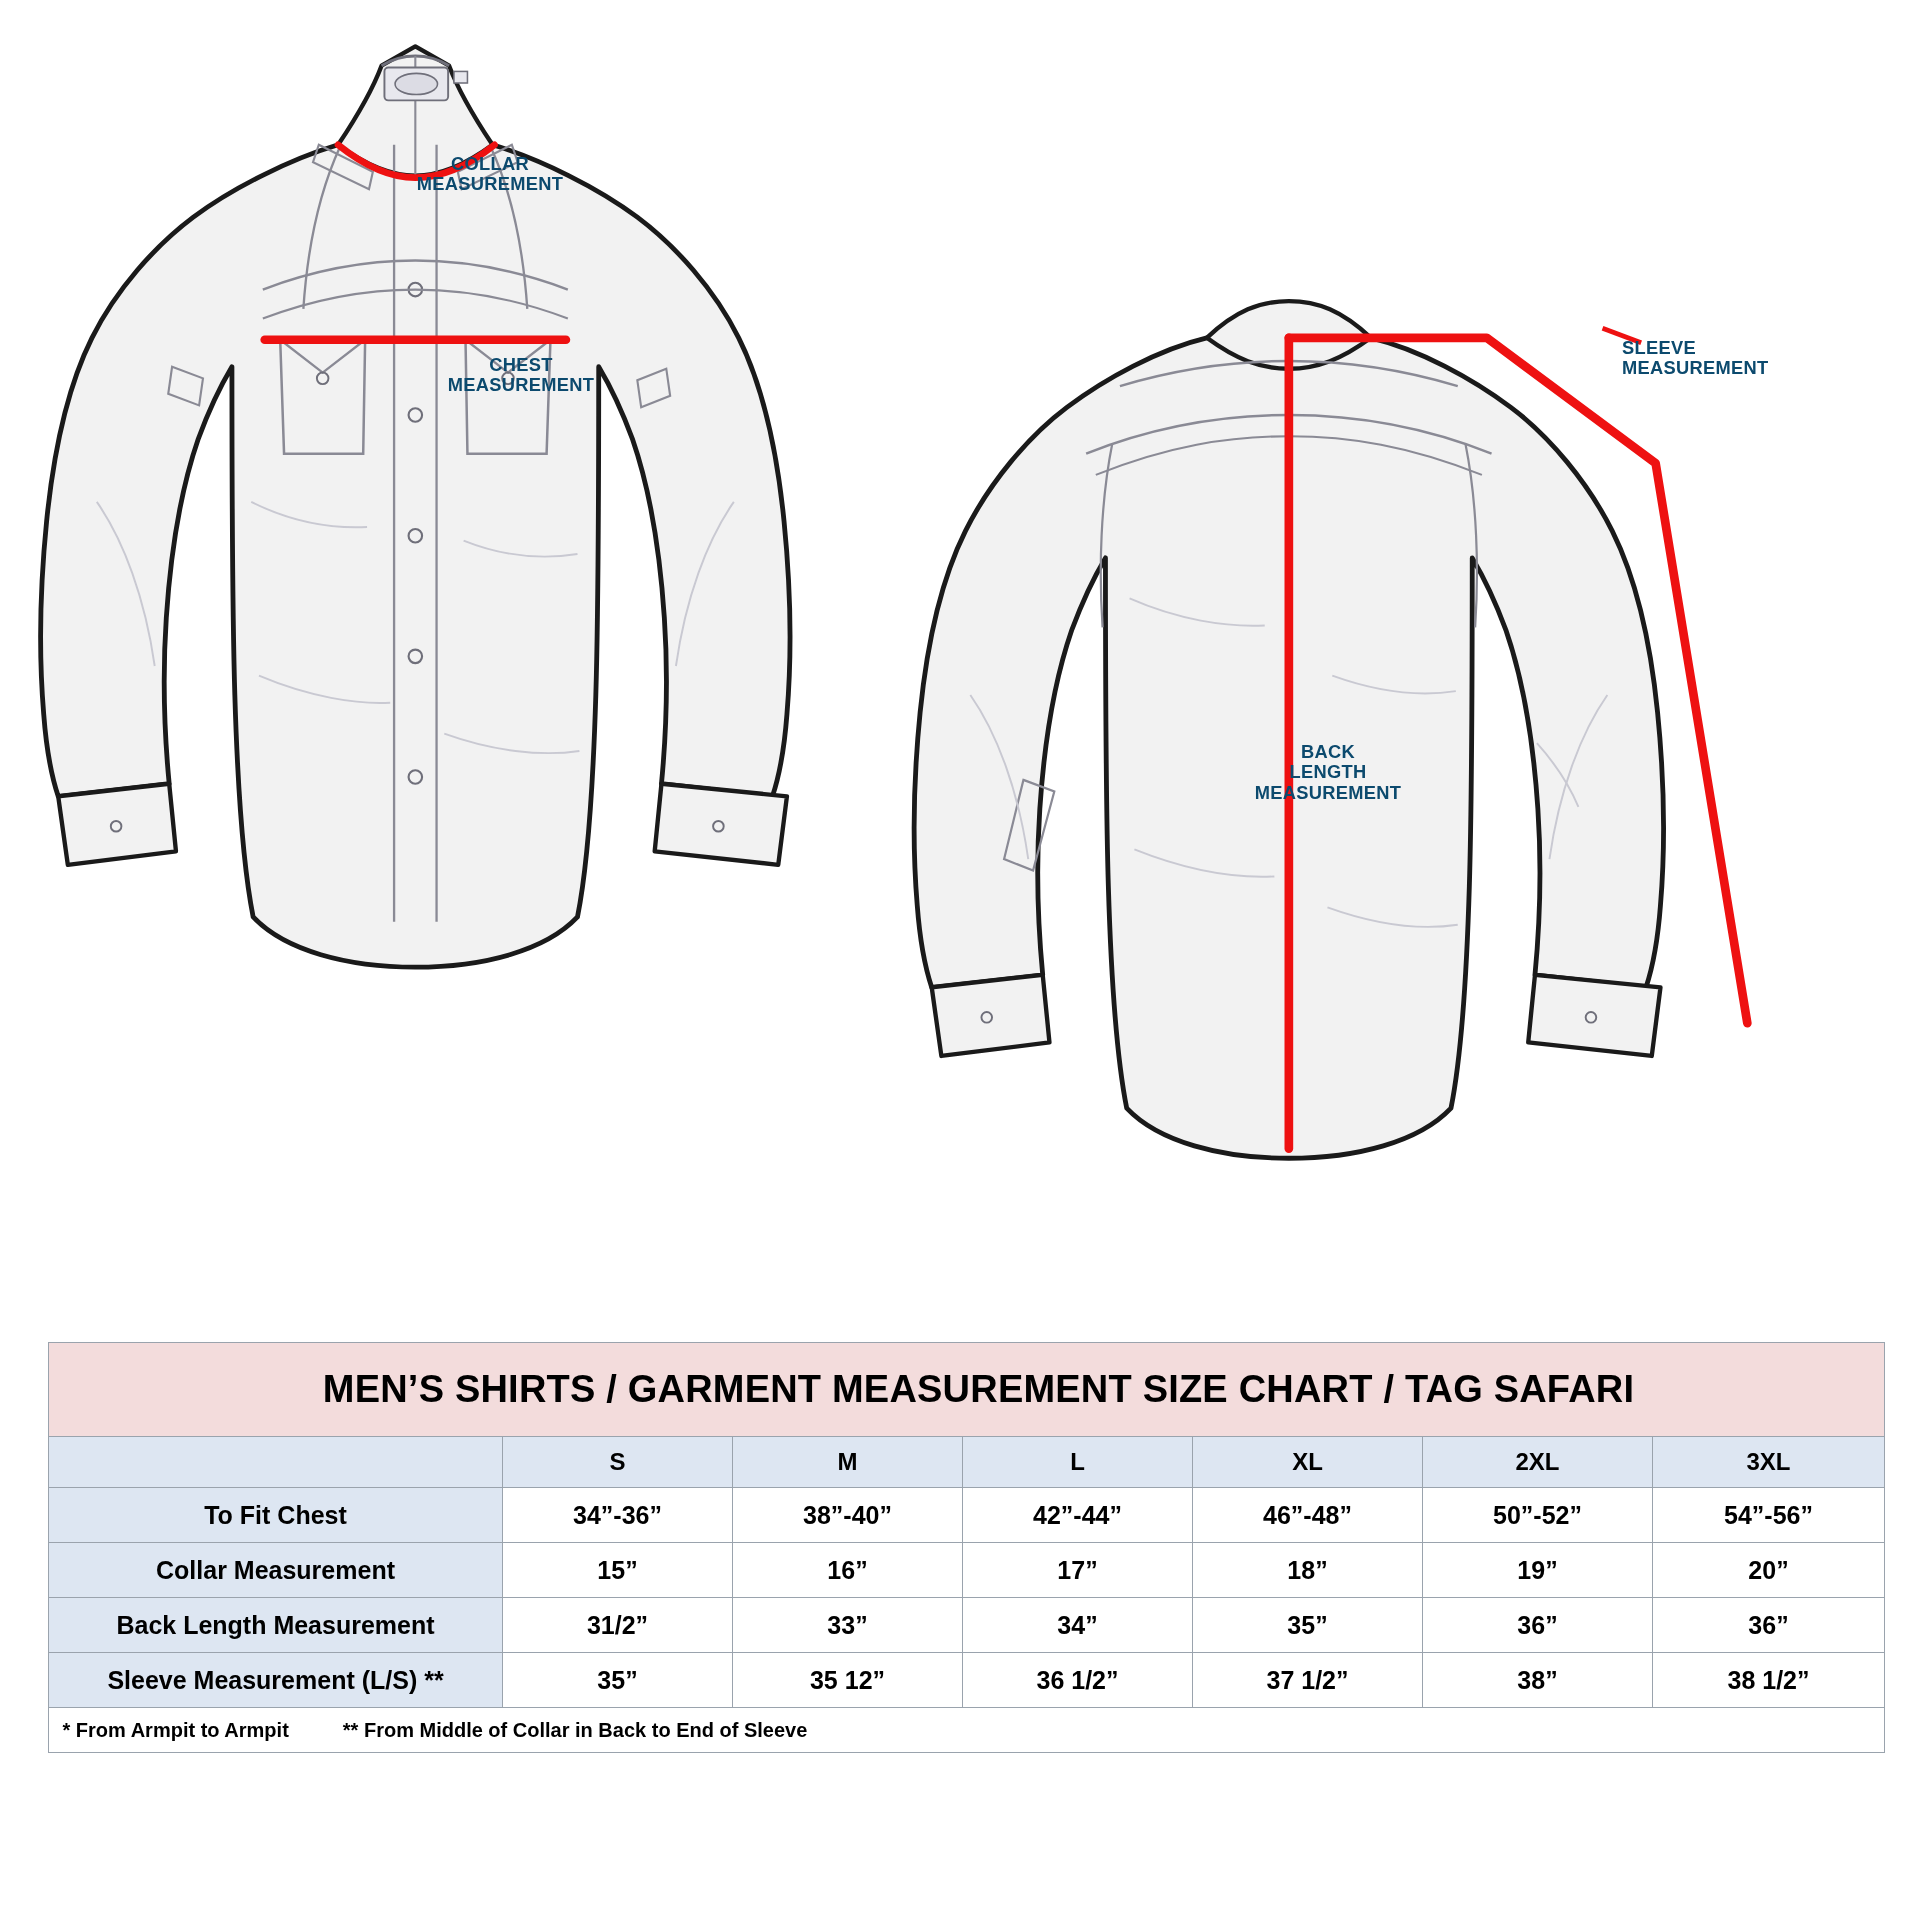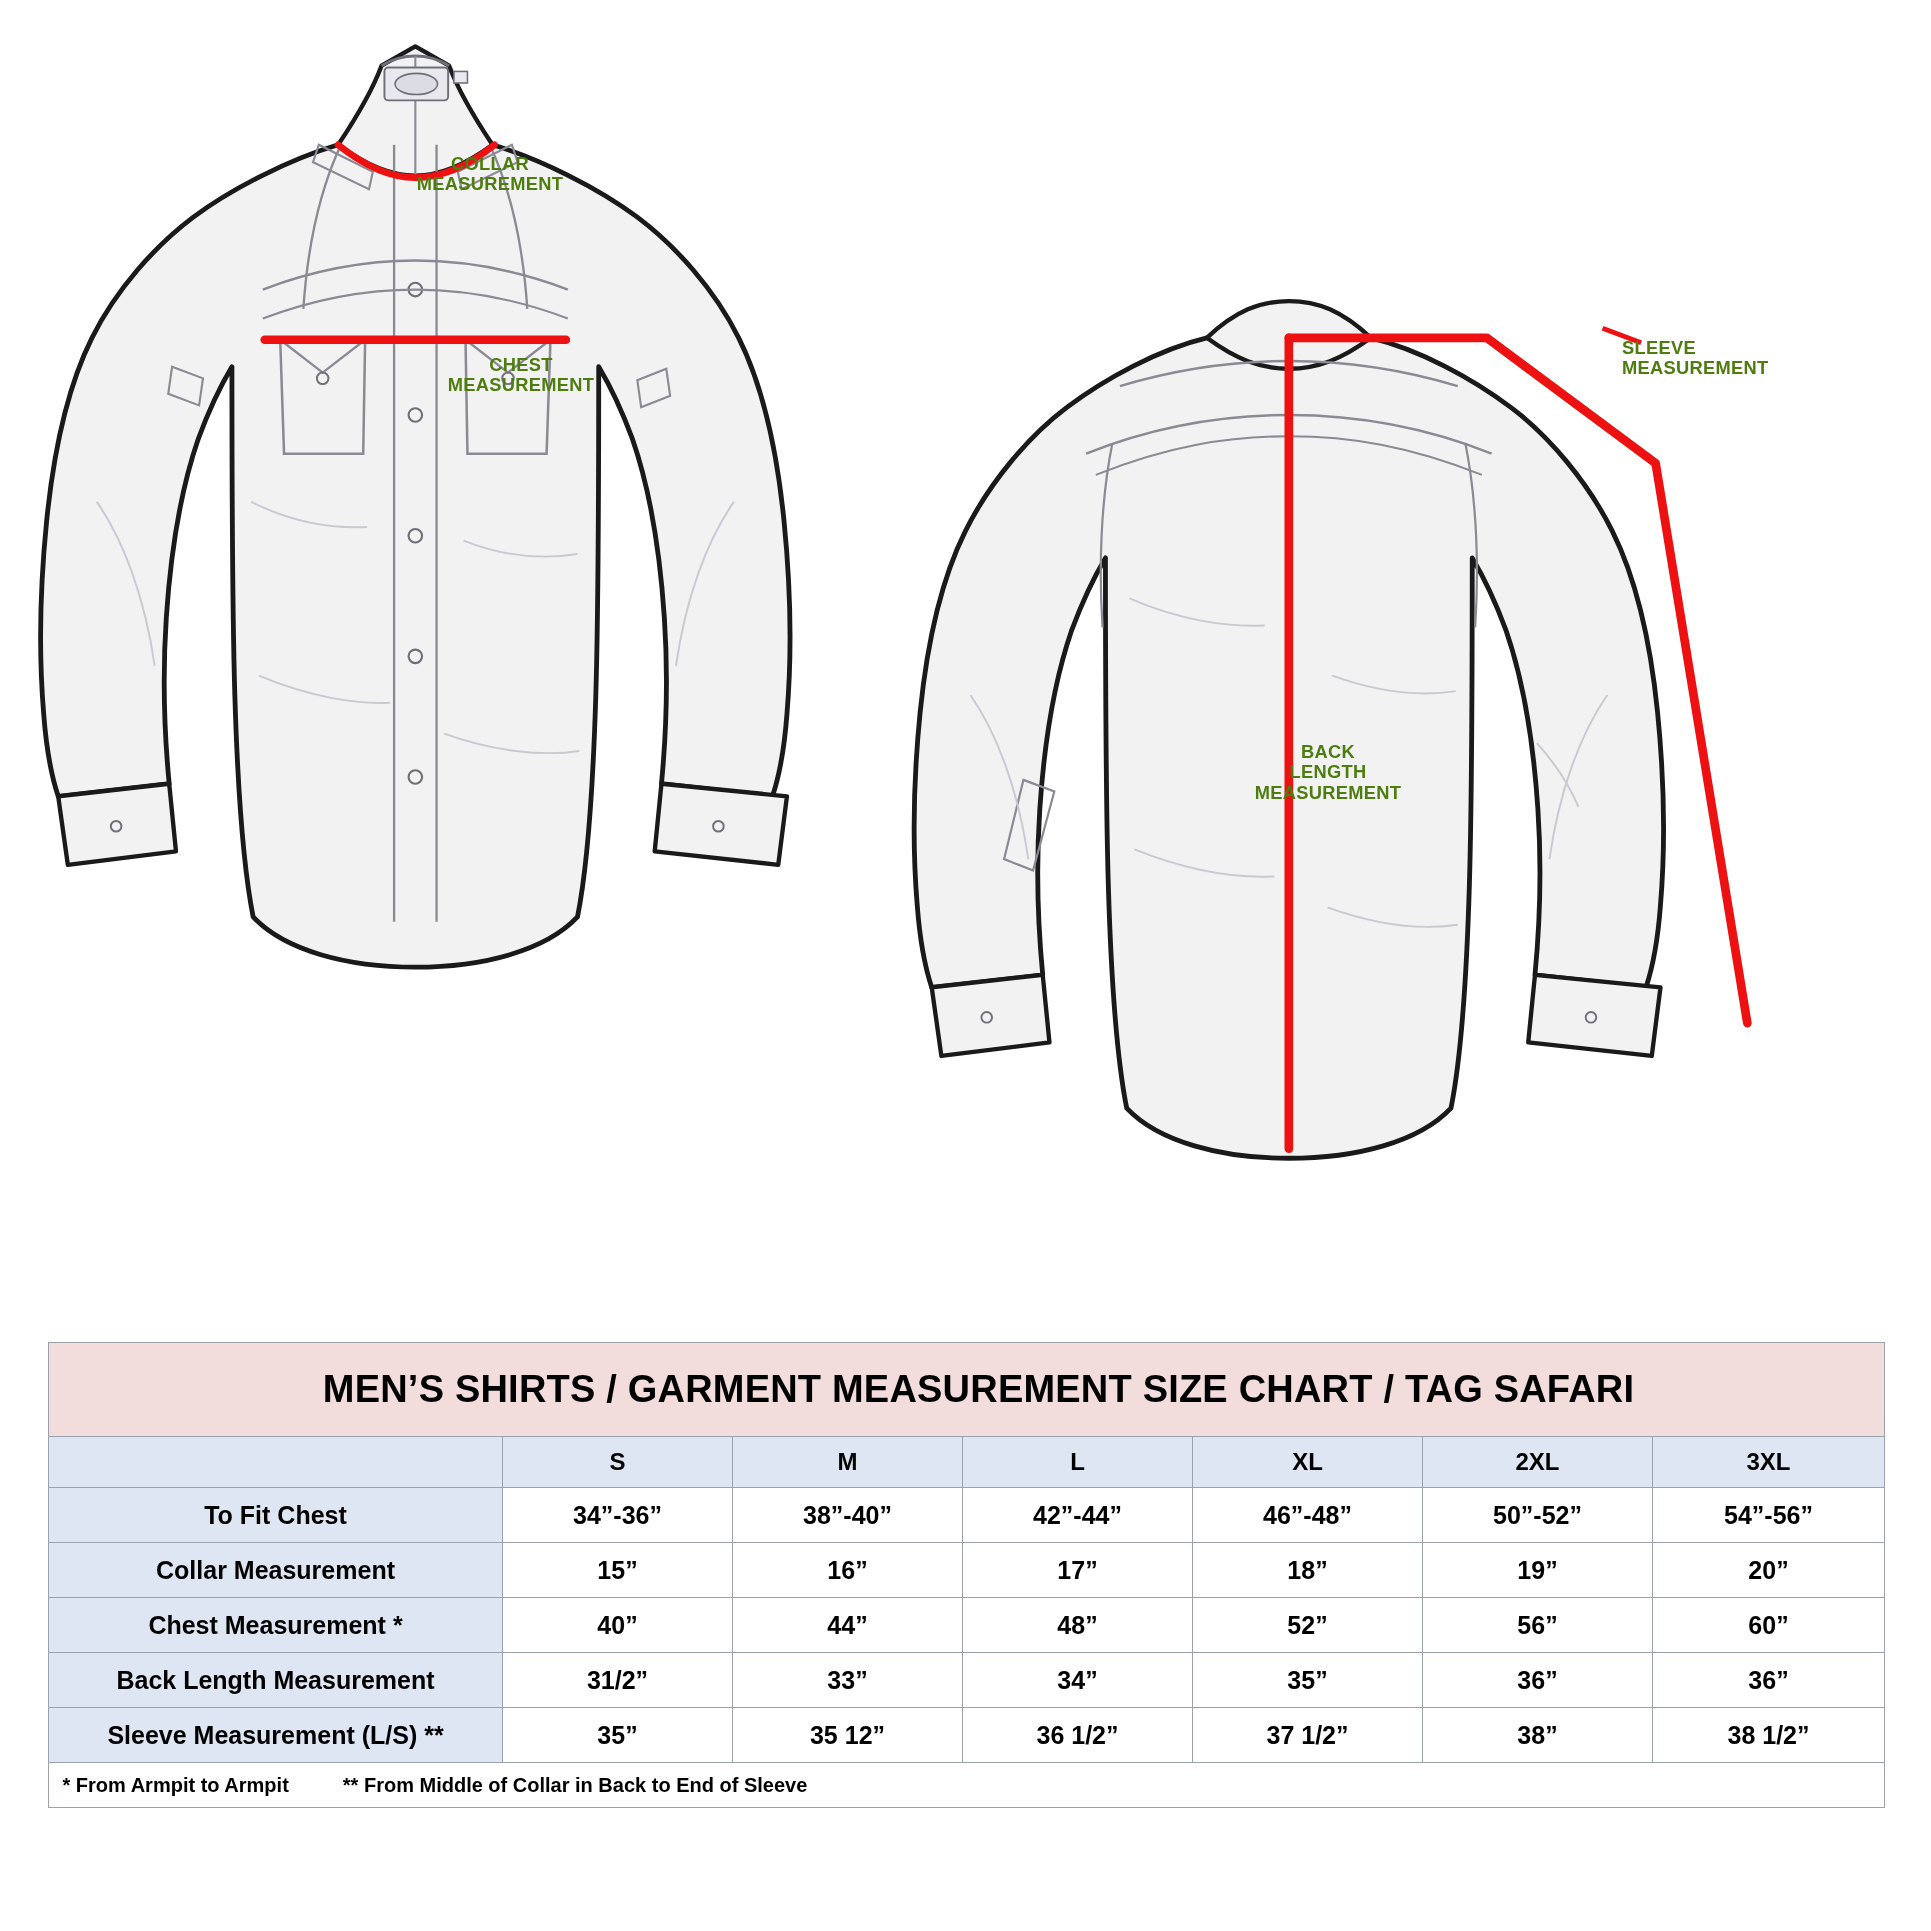--- a/index.html
+++ b/index.html
@@ -31,21 +31,21 @@
   }
   .shirt-svg {
     position: absolute;
     top: 0;
     left: 0;
   }
 
   
   .annot {
     position: absolute;
-    color: #4d7c0f;
+    color: #0c4a6e;
     font-weight: bold;
     font-size: 18.3px;
     line-height: 1.12;
     letter-spacing: 0.3px;
     text-align: center;
     white-space: pre;
   }
   .annot-collar { left: 384px; top: 154px; width: 212px; }
   .annot-chest  { left: 415px; top: 355px; width: 212px; }
   .annot-back   { left: 1217px; top: 742px; width: 222px; }
@@ -311,29 +311,20 @@
       <tr>
         <td class="rowlabel">Collar Measurement</td>
         <td class="datacell">15”</td>
         <td class="datacell">16”</td>
         <td class="datacell">17”</td>
         <td class="datacell">18”</td>
         <td class="datacell">19”</td>
         <td class="datacell">20”</td>
       </tr>
 
-      <tr>
-        <td class="rowlabel">Chest Measurement *</td>
-        <td class="datacell">40”</td>
-        <td class="datacell">44”</td>
-        <td class="datacell">48”</td>
-        <td class="datacell">52”</td>
-        <td class="datacell">56”</td>
-        <td class="datacell">60”</td>
-      </tr>
 
       <tr>
         <td class="rowlabel">Back Length Measurement</td>
         <td class="datacell">31/2”</td>
         <td class="datacell">33”</td>
         <td class="datacell">34”</td>
         <td class="datacell">35”</td>
         <td class="datacell">36”</td>
         <td class="datacell">36”</td>
       </tr>

